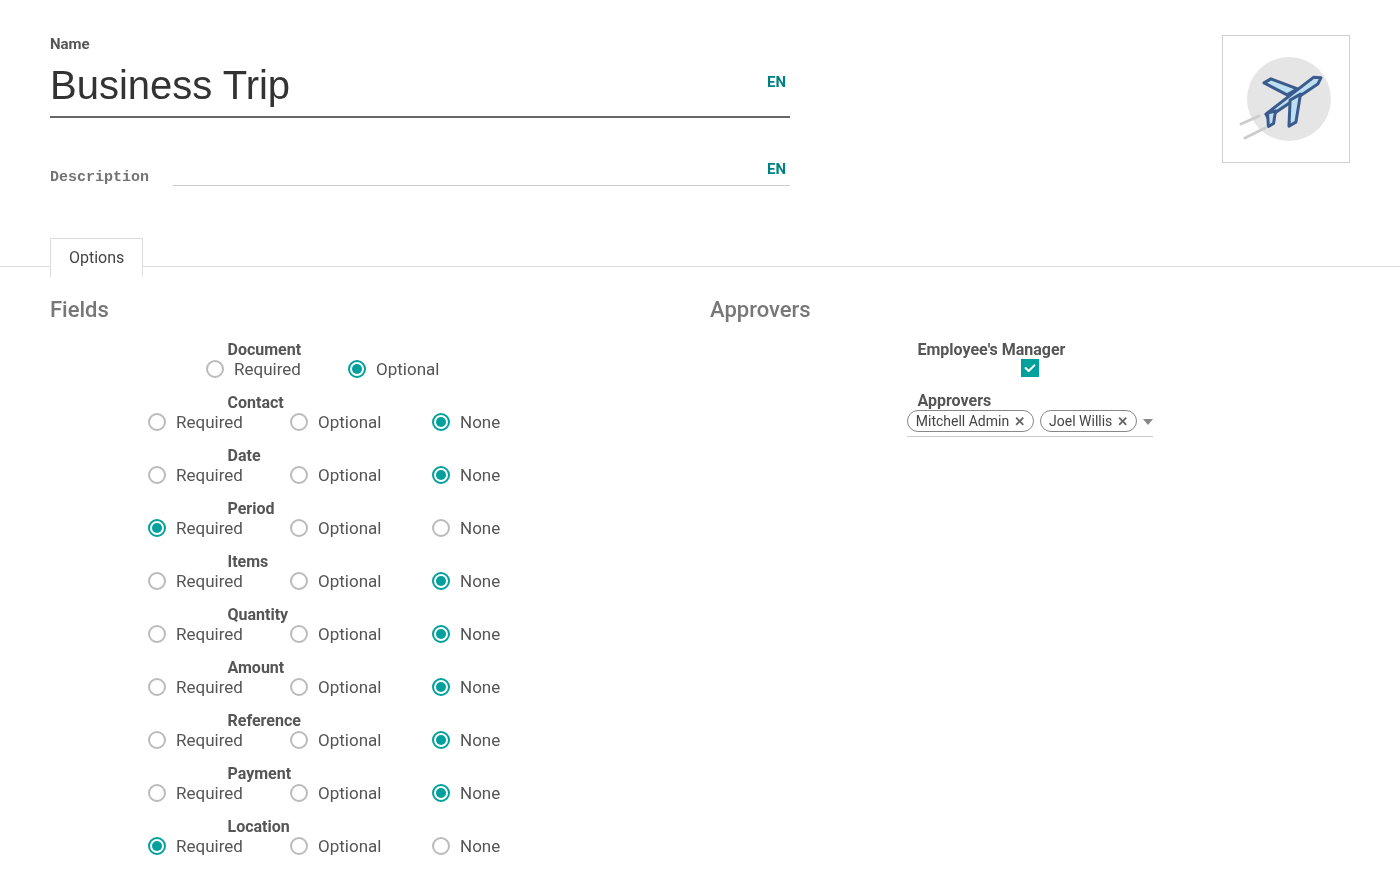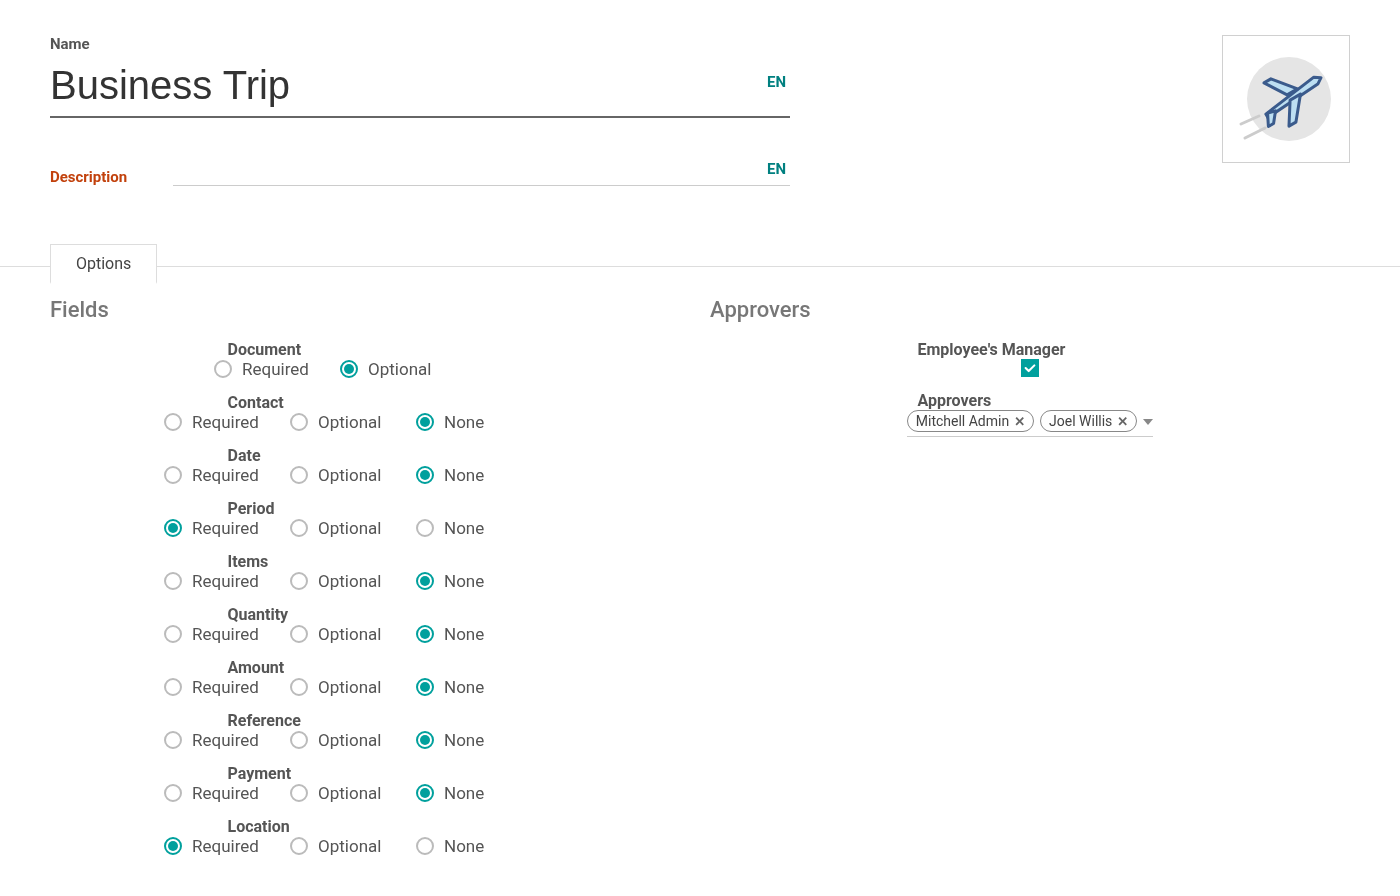--- a/index.html
+++ b/index.html
@@ -5,34 +5,34 @@
   * { box-sizing: border-box; margin: 0; padding: 0; }
   body { font-family: -apple-system, BlinkMacSystemFont, "Segoe UI", Roboto, Helvetica, Arial, sans-serif; background: #fff; color: #333; width: 1400px; height: 896px; }
   .page { padding: 35px 50px; }
   .top-row { display: flex; justify-content: space-between; align-items: flex-start; }
   .top-left { flex: 1; max-width: 740px; }
   .field-label { font-weight: 700; font-size: 15px; color: #555; margin-bottom: 6px; }
   .name-wrap { position: relative; }
   .name-input { width: 100%; font-size: 40px; font-weight: 400; color: #333; border: none; border-bottom: 2px solid #666; padding: 4px 50px 8px 0; background: transparent; outline: none; }
   .lang-badge { position: absolute; right: 4px; top: 14px; color: #008080; font-weight: 700; font-size: 15px; }
   .desc-row { display: flex; align-items: flex-end; margin-top: 40px; gap: 18px; }
-  .desc-label { font-weight: 700; font-size: 15px; color: #c2410c; min-width: 105px; }
+  .desc-label { font-weight: 700; font-size: 15px; color: #737373; min-width: 105px; font-family: Liberation Mono, monospace; }
   .desc-input-wrap { flex: 1; position: relative; }
   .desc-input { width: 100%; font-size: 15px; border: none; border-bottom: 1px solid #ccc; padding: 4px 40px 6px 0; background: transparent; outline: none; }
   .desc-lang { position: absolute; right: 4px; bottom: 8px; color: #008080; font-weight: 700; font-size: 15px; }
   .icon-box { width: 128px; height: 128px; border: 1px solid #d0d0d0; display: flex; align-items: center; justify-content: center; margin-left: 40px; }
   .tab-bar { border-bottom: 1px solid #ddd; margin: 40px -50px 30px -50px; padding: 0 50px; }
-  .tab { display: inline-block; border: 1px solid #ddd; border-bottom: 2px solid #fff; padding: 9px 25px; font-size: 16px; color: #444; background: #fff; position: relative; top: 18px; cursor: pointer; }
+  .tab { display: inline-block; border: 1px solid #ddd; border-bottom: 2px solid #fff; padding: 9px 18px; font-size: 16px; color: #444; background: #fff; position: relative; top: 12px; cursor: pointer; }
   .columns { display: flex; gap: 80px; }
   .col { flex: 0 0 580px; }
   .col-r { flex: 1; }
   .section-heading { font-size: 22px; font-weight: 500; color: #777; margin-bottom: 18px; }
   .frow { display: flex; align-items: center; min-height: 30px; margin-bottom: 14px; flex-direction: column; }
   .frow-label { font-weight: 700; font-size: 16px; color: #555; width: 225px; }
-  .radio-group { display: flex; align-items: flex-end; gap: 0; }
+  .radio-group { display: flex; align-items: flex-end; gap: 16px; }
   .radio-item { display: flex; align-items: center; min-width: 126px; cursor: pointer; }
   .radio-item.small { min-width: 100px; }
   .radio-circle { width: 18px; height: 18px; border: 2px solid #bbb; border-radius: 50%; margin-right: 10px; display: flex; align-items: center; justify-content: center; flex-shrink: 0; }
   .radio-circle.sel { border-color: #00a09d; }
   .radio-dot { width: 10px; height: 10px; border-radius: 50%; background: #00a09d; display: none; }
   .radio-circle.sel .radio-dot { display: block; }
   .radio-text { font-size: 17px; color: #555; }
   .checkbox { width: 18px; height: 18px; background: #00a09d; display: flex; align-items: center; justify-content: center; color: #fff; }
   .checkbox svg { width: 14px; height: 14px; }
   .tagbox { flex: 1; border-bottom: 1px solid #ccc; display: flex; align-items: flex-start; gap: 6px; padding-bottom: 4px; }

